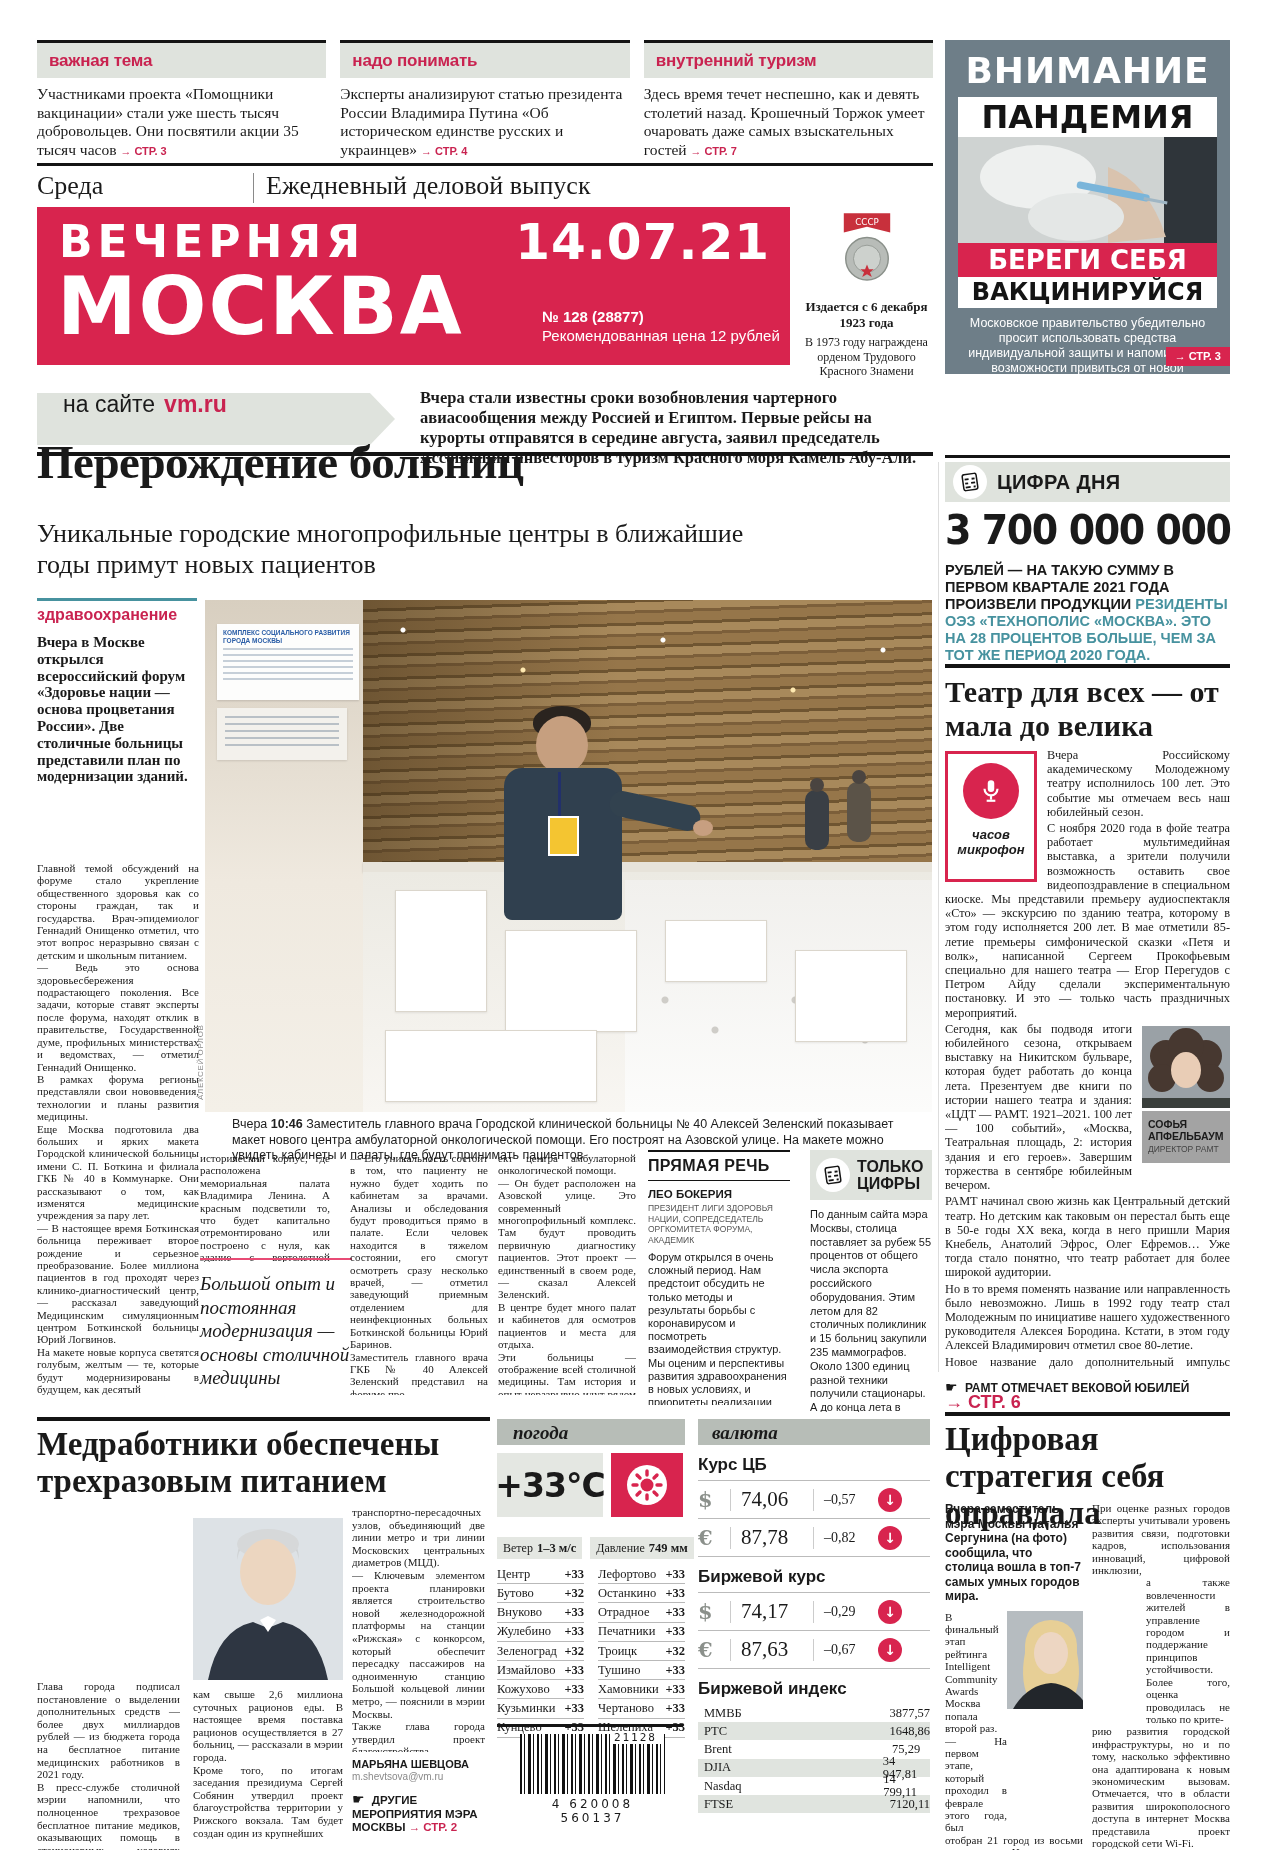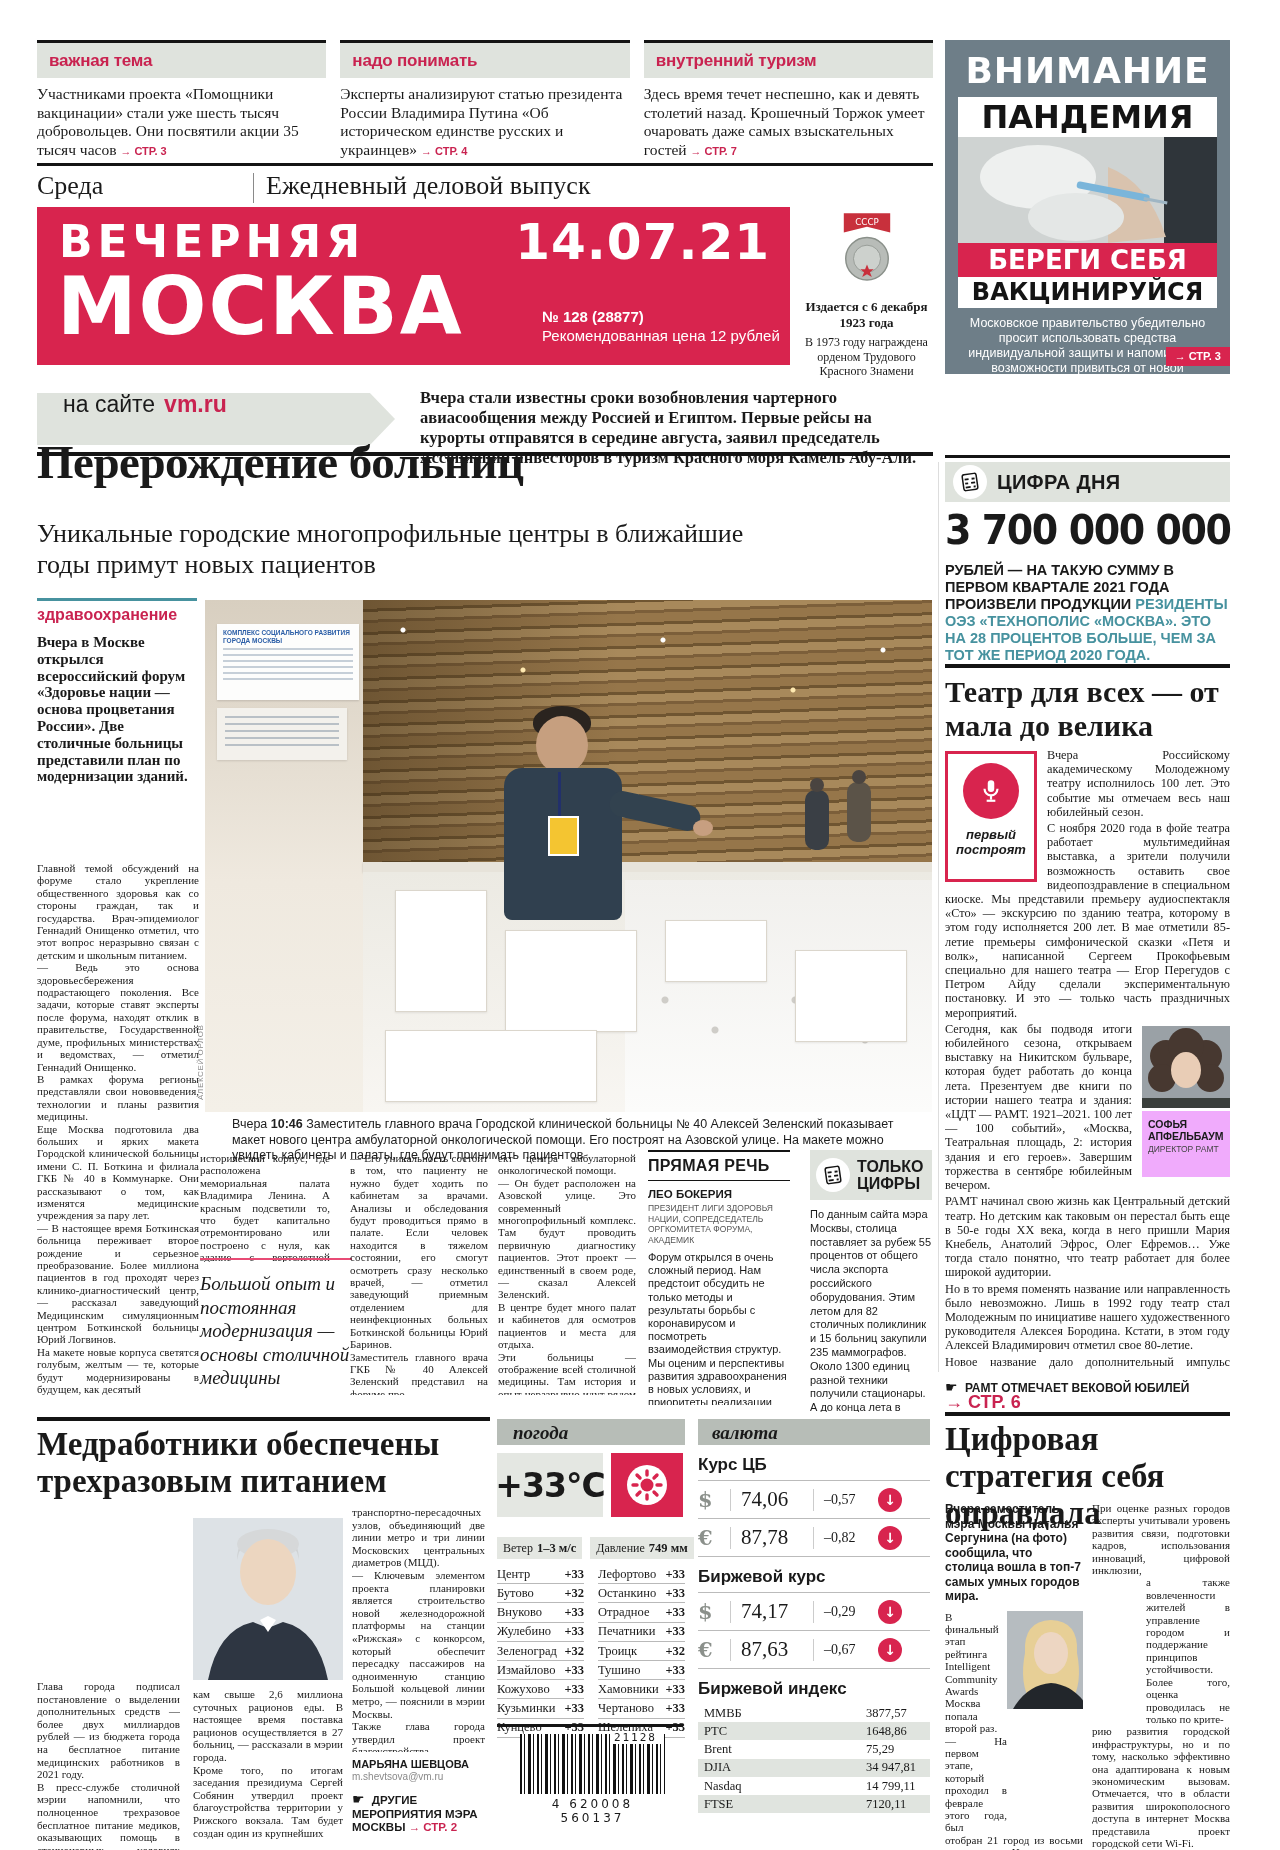--- a/index.html
+++ b/index.html
@@ -142,21 +142,21 @@
   .th-h{left:945px;top:675px;width:290px;font:700 30px/34px "Liberation Serif",serif;}
   .th-body{left:945px;top:748px;width:285px;height:624px;font:12.3px/14.2px "Liberation Serif",serif;
            text-align:justify;overflow:hidden;}
   .th-body p{margin:0 0 2px;}
   .badge{float:left;width:86px;height:116px;border:3px solid #d8244e;margin:3px 10px 3px 0;
          text-align:center;padding-top:9px;box-sizing:content-box;background:#fff;}
   .badge-circle{width:56px;height:56px;border-radius:50%;background:#d8244e;margin:0 auto;
                 display:flex;align-items:center;justify-content:center;}
   .badge-label{font:italic 700 13px/15px "Liberation Sans",sans-serif;margin-top:8px;}
   .apfel{float:right;width:88px;margin:4px 0 4px 10px;}
-  .apfel-cap{background:#f0abfc;padding:7px 6px 23px;}
+  .apfel-cap{background:#a3a3a3;padding:7px 6px 9px;}
   .apfel-name{font:700 10.5px/12px "Liberation Sans",sans-serif;}
   .apfel-role{font:8.5px/10px "Liberation Sans",sans-serif;color:#444;margin-top:2px;}
   .th-ref{left:945px;top:1380px;width:290px;font:700 12px/14px "Liberation Sans",sans-serif;}
   .hand{font-family:"DejaVu Sans",sans-serif;font-size:14px;margin-right:4px;}
 
   
   .bl-rule{left:37px;top:1417px;width:453px;height:4px;background:#141414;}
   .med-h{left:37px;top:1426px;width:465px;font:700 33px/37px "Liberation Serif",serif;}
   .med-lead{left:37px;top:1506px;width:143px;font:700 12.5px/15px "Liberation Sans",sans-serif;}
   .med-c1{left:37px;top:1680px;width:143px;height:248px;font:11px/12.6px "Liberation Serif",serif;overflow:hidden;}
@@ -195,21 +195,21 @@
             font:italic 700 19px/1 "Liberation Serif",serif;}
   .cur-title{font:700 17px/1 "Liberation Sans",sans-serif;margin:11px 0 7px;}
   .cur-rows{border-bottom:1px solid #bbb;}
   .cur-row{display:flex;align-items:center;height:37px;border-top:1px solid #bbb;}
   .cur-sym{width:32px;font:700 21px/1 "DejaVu Serif",serif;color:#8b908b;}
   .cur-sep{width:1px;height:22px;background:#ccc;margin-right:10px;}
   .cur-val{width:72px;font:21px/1 "Liberation Serif",serif;}
   .cur-delta{width:54px;font:14px/1 "Liberation Serif",serif;}
   .cur-arrow{width:24px;height:24px;border-radius:50%;background:#d8244e;color:#fff;display:flex;
              align-items:center;justify-content:center;font:700 14px/1 "DejaVu Sans",sans-serif;}
-  .idx-row{display:flex;align-items:center;height:18.2px;font:12.5px/1 "Liberation Serif",serif;}
+  .idx-row{display:flex;align-items:center;height:18.2px;font:12.5px/1 "Liberation Serif",serif;gap:26px;}
   .idx-row:nth-child(even){background:#e0e4df;}
   .idx-name{width:162px;padding-left:6px;}
 
   
   .br-rule{left:945px;top:1412px;width:285px;height:4px;background:#141414;}
   .dig-h{left:945px;top:1421px;width:292px;font:700 33px/37px "Liberation Serif",serif;}
   .dig-c1{left:945px;top:1502px;width:138px;height:348px;overflow:hidden;}
   .dig-c2{left:1092px;top:1502px;width:138px;height:348px;overflow:hidden;}
   .dig-lead{font:700 12px/14.5px "Liberation Sans",sans-serif;margin-bottom:7px;}
   .dig-txt{font:11px/12.4px "Liberation Serif",serif;text-align:justify;hyphens:auto;}
@@ -428,21 +428,21 @@
   <div class="abs th-body">
     <div class="badge">
       <div class="badge-circle">
         <svg width="26" height="26" viewBox="0 0 24 24">
           <rect x="9" y="2" width="6" height="11" rx="3" fill="#fff"></rect>
           <path d="M6 10 a6 6 0 0 0 12 0" stroke="#fff" stroke-width="2" fill="none"></path>
           <line x1="12" y1="16" x2="12" y2="20" stroke="#fff" stroke-width="2"></line>
           <line x1="8" y1="21" x2="16" y2="21" stroke="#fff" stroke-width="2"></line>
         </svg>
       </div>
-      <div class="badge-label">первый построят</div>
+      <div class="badge-label">часов микрофон</div>
     </div>
     <p>Вчера Российскому академическому Молодежному театру исполнилось 100 лет. Это событие мы отмечаем весь наш юбилейный сезон.</p>
     <p>С ноября 2020 года в фойе театра работает мультимедийная выставка, а зрители получили возможность оставить свое видеопоздравление в специальном киоске. Мы представили премьеру аудиоспектакля «Сто» — экскурсию по зданию театра, которому в этом году исполняется 200 лет. В мае отметили 85-летие премьеры симфонической сказки «Петя и волк», написанной Сергеем Прокофьевым специально для нашего театра — Егор Перегудов с Петром Айду сделали экспериментальную постановку. И это — только часть праздничных мероприятий.</p>
     <div class="apfel">
       <svg width="88" height="82" viewBox="0 0 88 82">
         <rect width="88" height="82" fill="#9aa1a6"></rect>
         <circle cx="24" cy="30" r="16" fill="#473830"></circle>
           <circle cx="64" cy="30" r="16" fill="#473830"></circle>
         <circle cx="44" cy="20" r="18" fill="#473830"></circle>
           <circle cx="20" cy="52" r="14" fill="#473830"></circle>

